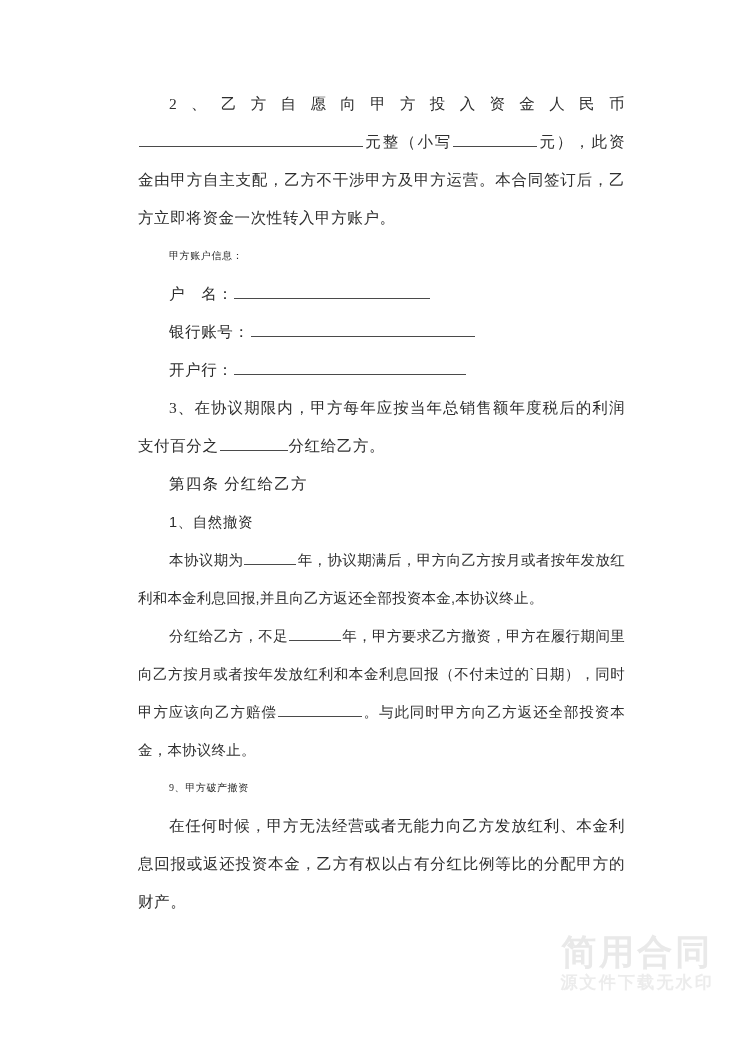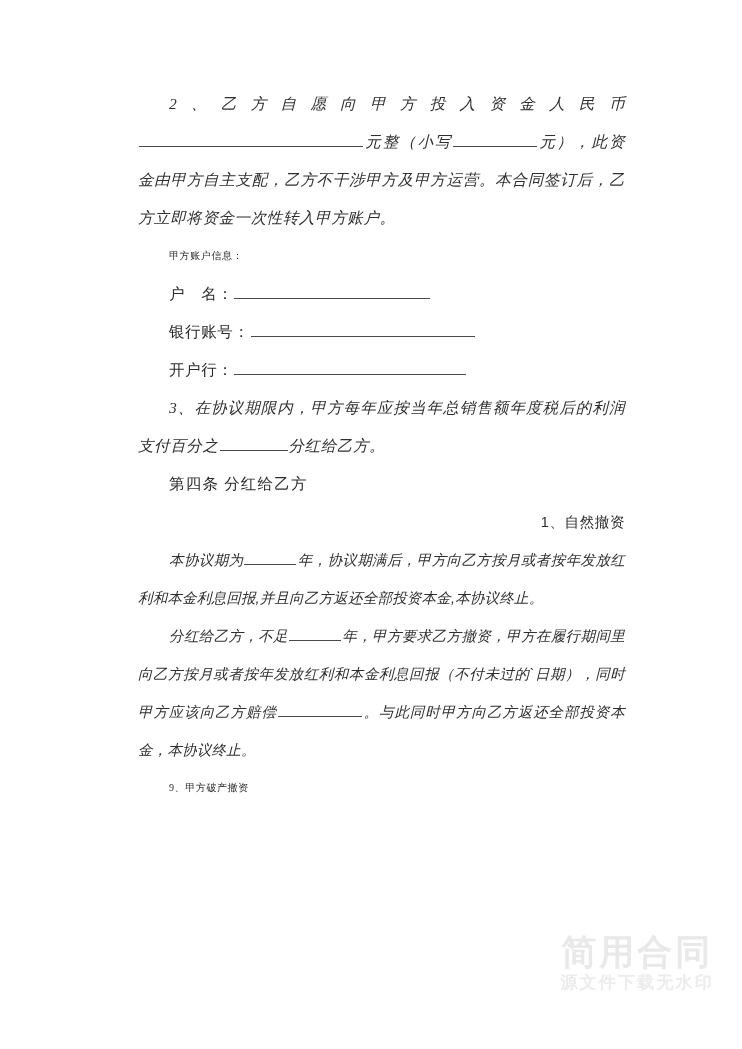--- a/index.html
+++ b/index.html
@@ -37,21 +37,20 @@
     line-height: 38px;
     text-align: justify;
     text-justify: inter-ideograph;
     letter-spacing: 0.6px;
     margin: 0;
     color: #2e2e2e;
   }
 
   .indent {
     text-indent: 31px;
-    font-style: italic;
   }
 
   
   .para.alt {
     font-family: "Liberation Sans", "DejaVu Sans", sans-serif;
     font-size: 14.5px;
     letter-spacing: 0.2px;
   }
 
   .heading {
@@ -67,21 +66,20 @@
     line-height: 38px;
     text-indent: 31px;
     letter-spacing: 0.6px;
     margin: 0;
     font-family: Liberation Serif, serif;
   }
 
   .subheading.alt {
     font-family: "Liberation Sans", "DejaVu Sans", sans-serif;
     font-size: 14.5px;
-    text-align: right;
   }
 
   
   .field-row {
     font-size: 15.5px;
     line-height: 38px;
     text-indent: 31px;
     letter-spacing: 0.6px;
     margin: 0;
     white-space: nowrap;
@@ -154,20 +152,21 @@
 
     <p class="subheading alt">1、自然撤资</p>
 
     <p class="para alt indent"><span>本协议期为</span><span class="blank blank-xs"></span><span>年，协议期满后，甲方向乙方按月或者按年发放红利和本金利息回报,并且向乙方返还全部投资本金,本协议终止。</span></p>
 
 
     <p class="para alt indent"><span>分红给乙方，不足</span><span class="blank blank-xs"></span><span>年，甲方要求乙方撤资，甲方在履行期间里向乙方按月或者按年发放红利和本金利息回报（不付未过的`日期），同时甲方应该向乙方赔偿</span><span class="blank blank-md"></span><span>。与此同时甲方向乙方返还全部投资本金，本协议终止。</span></p>
 
     <p class="subheading">9、甲方破产撤资</p>
 
+    <p class="para indent">在任何时候，甲方无法经营或者无能力向乙方发放红利、本金利息回报或返还投资本金，乙方有权以占有分红比例等比的分配甲方的财产。</p>
 
   </div>
 
   <div class="watermark">
     <div class="watermark-title">简用合同</div>
     <div class="watermark-sub">源文件下载无水印</div>
   </div>
 
 </div>
 

